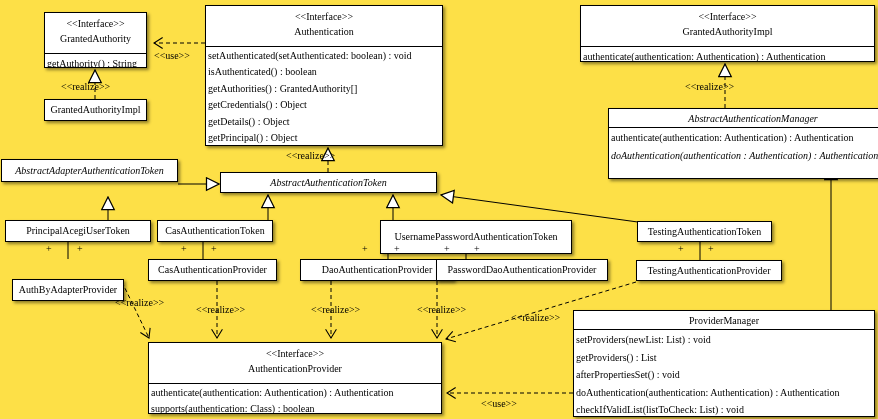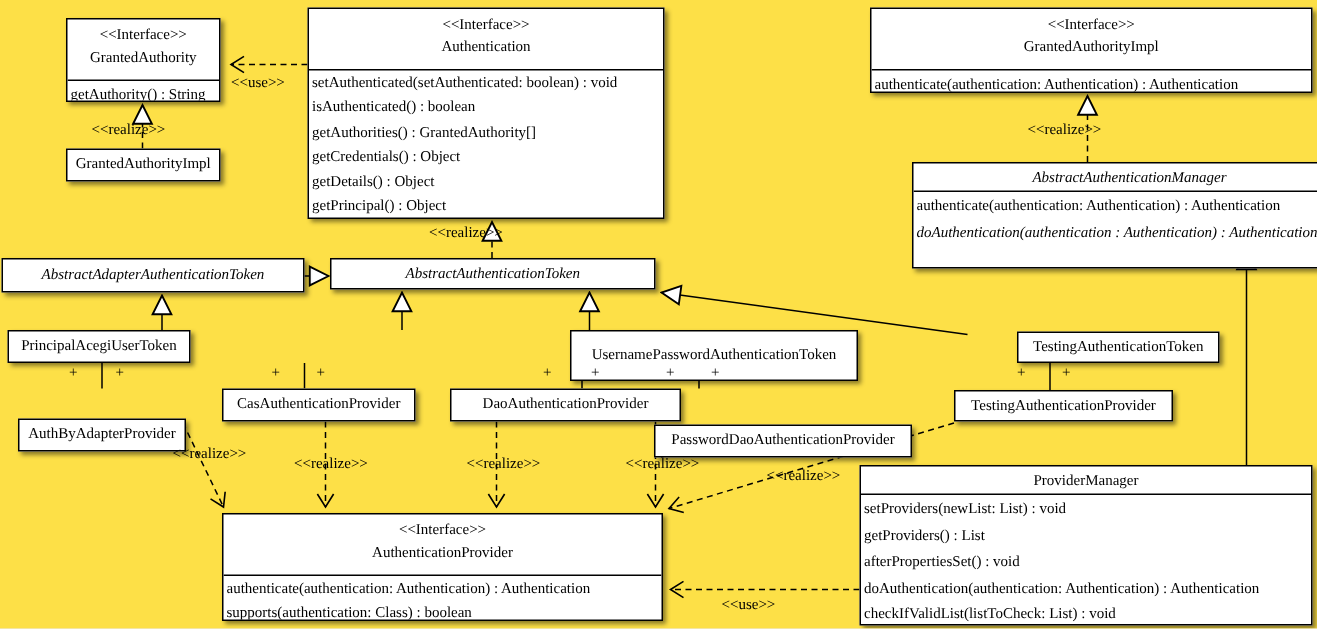--- a/index.html
+++ b/index.html
@@ -117,54 +117,57 @@
   </div>
 
   <div class="box m18" style="left:608px;top:108px;width:290px;height:71px;">
     <div class="cname1 it">AbstractAuthenticationManager</div>
     <div class="methods">
       <div class="m">authenticate(authentication: Authentication) : Authentication</div>
       <div class="m it">doAuthentication(authentication : Authentication) : Authentication</div>
     </div>
   </div>
 
-  <div class="box single" style="left:1px;top:172px;width:202px;height:23px;">
+  <div class="box single" style="left:1px;top:159px;width:177px;height:23px;">
     <span class="it">AbstractAdapterAuthenticationToken</span>
   </div>
 
   <div class="box single" style="left:220px;top:172px;width:217px;height:21px;">
     <span class="it">AbstractAuthenticationToken</span>
   </div>
 
-  <div class="box single" style="left:5px;top:220px;width:122px;height:22px;">
+  <div class="box single" style="left:5px;top:220px;width:146px;height:22px;">
     <span>PrincipalAcegiUserToken</span>
   </div>
 
+  <div class="box single" style="left:157px;top:220px;width:116px;height:22px;">
+    <span>CasAuthenticationToken</span>
+  </div>
 
   <div class="box single" style="left:356px;top:220px;width:192px;height:34px;margin-left:24px;">
     <span>UsernamePasswordAuthenticationToken</span>
   </div>
 
-  <div class="box single" style="left:637px;top:221px;width:135px;height:21px;margin-left:41px;">
+  <div class="box single" style="left:637px;top:221px;width:135px;height:21px;">
     <span>TestingAuthenticationToken</span>
   </div>
 
   <div class="box single" style="left:12px;top:259px;width:112px;height:22px;margin-top:20px;">
     <span>AuthByAdapterProvider</span>
   </div>
 
   <div class="box single" style="left:148px;top:259px;width:129px;height:22px;">
     <span>CasAuthenticationProvider</span>
   </div>
 
   <div class="box single" style="left:300px;top:259px;width:154px;height:22px;">
     <span>DaoAuthenticationProvider</span>
   </div>
 
-  <div class="box single" style="left:436px;top:259px;width:172px;height:22px;margin-top:24px;">
+  <div class="box single" style="left:436px;top:259px;width:172px;height:22px;">
     <span>PasswordDaoAuthenticationProvider</span>
   </div>
 
   <div class="box single" style="left:636px;top:260px;width:146px;height:21px;">
     <span>TestingAuthenticationProvider</span>
   </div>
 
   <div class="box m16" style="left:148px;top:342px;width:294px;height:72px;">
     <div class="title" style="height:37px;">
       <div class="stereo">&lt;&lt;Interface&gt;&gt;</div>

